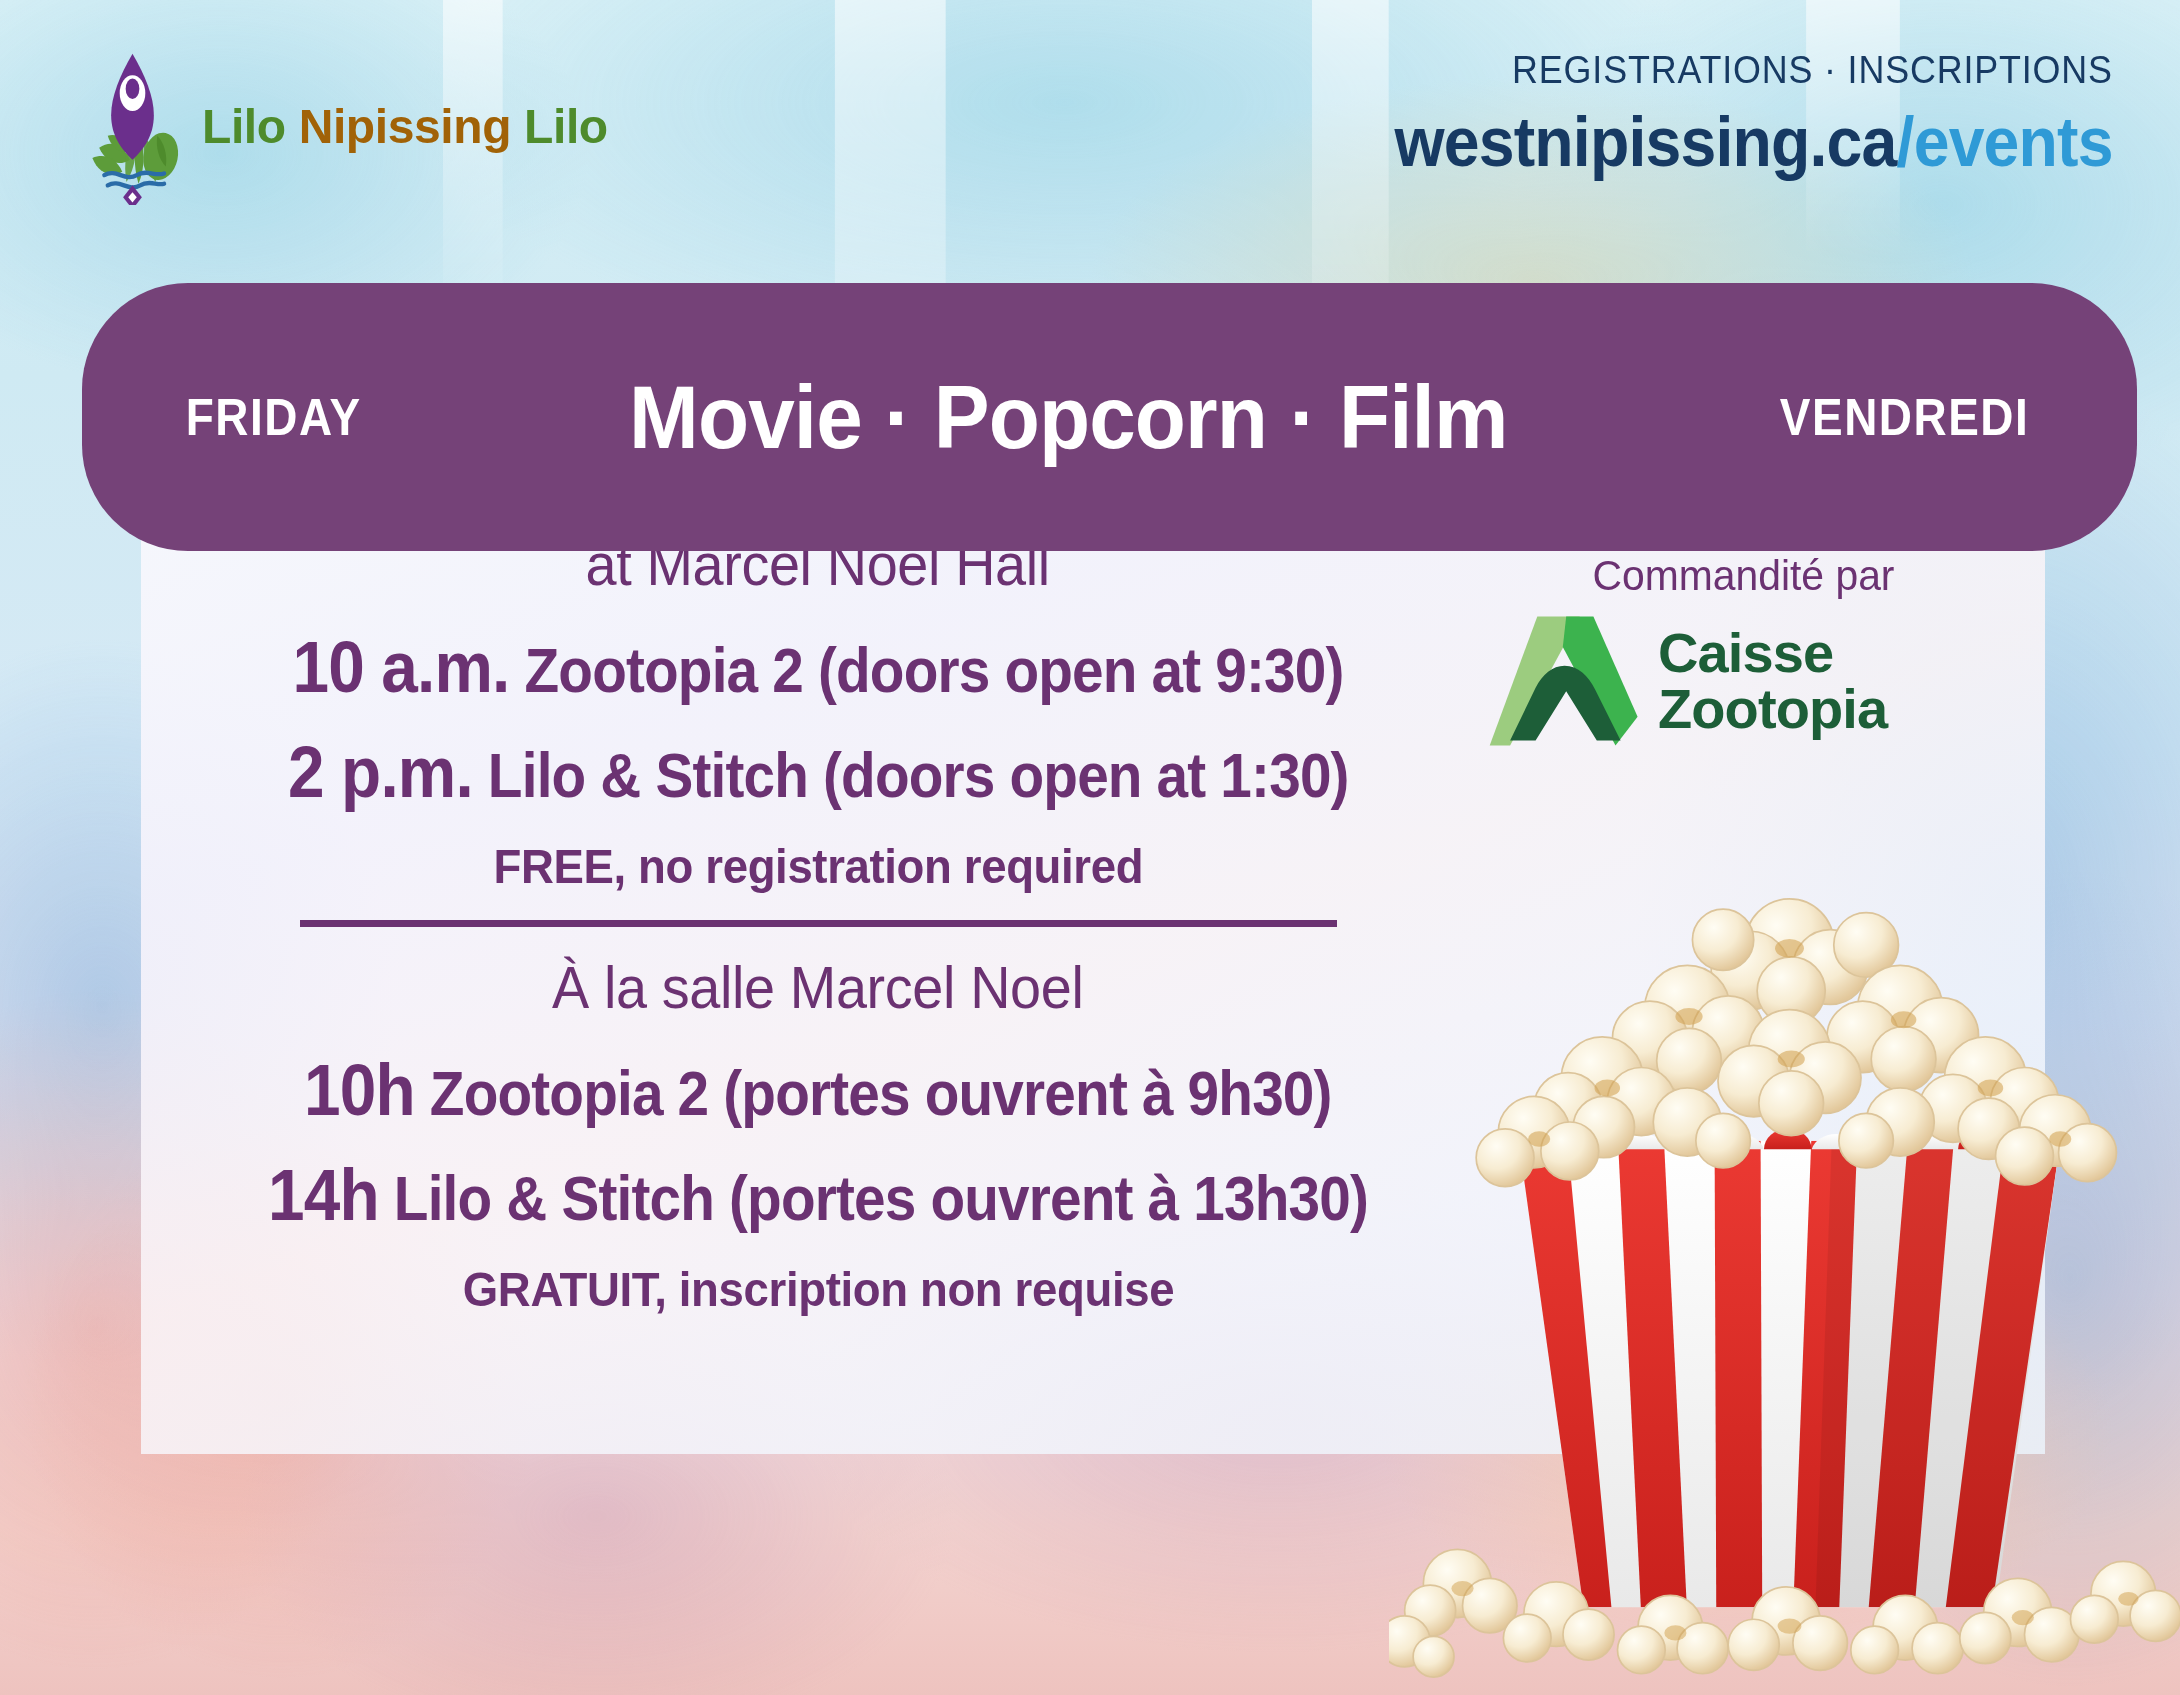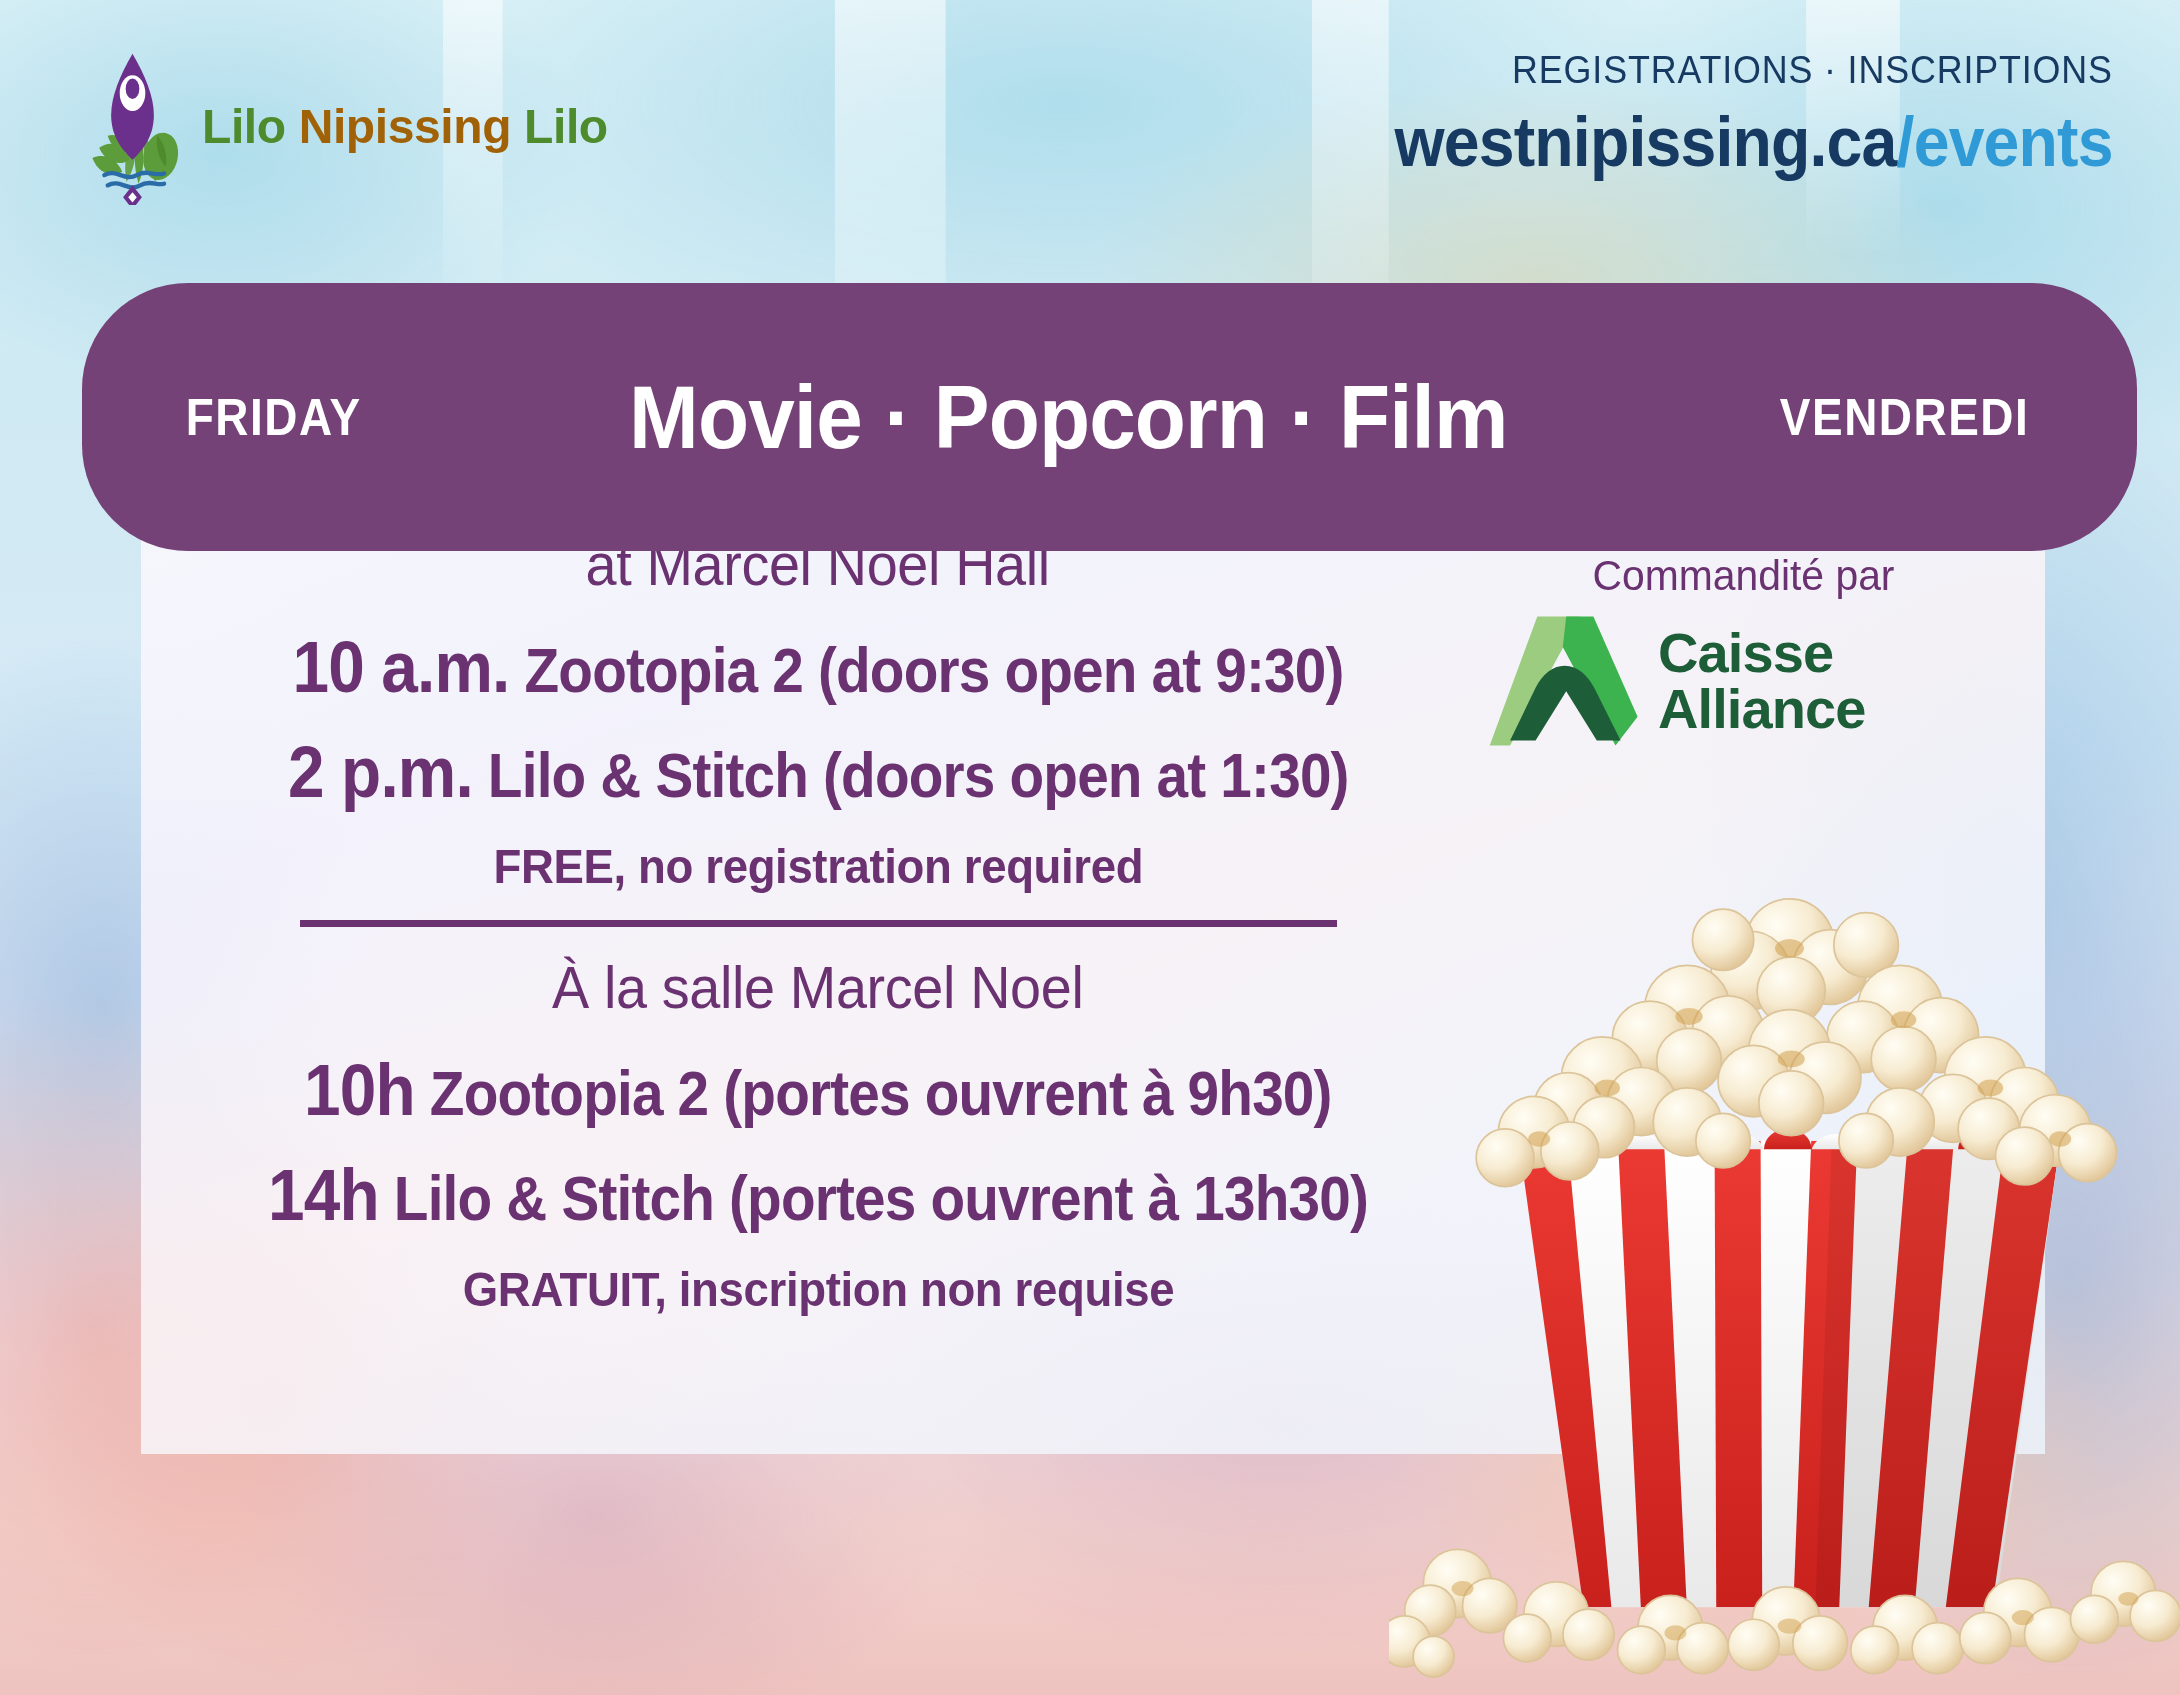--- a/index.html
+++ b/index.html
@@ -239,21 +239,21 @@
       <div class="ca-logo">
         <div class="ca-mark">
           <svg viewBox="0 0 180 160" width="153" height="136">
             <path d="M58 4 L108 4 L26 156 L2 156 Z" fill="#9ccc7f"></path>
             <path d="M92 4 L124 4 L176 122 L150 156 L88 40 Z" fill="#3cb34e"></path>
             <path d="M90 62 C106 62 118 74 126 90 L156 150 L128 150 L92 92 L56 150 L26 150 L56 88 C64 72 76 62 90 62 Z" fill="#1d5e38"></path>
           </svg>
         </div>
         <div class="ca-word">
           <div>Caisse</div>
-          <div>Alliance</div>
+          <div>Zootopia</div>
         </div>
       </div>
     </div>
   </div>
 
   <div class="popcorn">
     <svg viewBox="0 0 940 1010" width="801" height="860">
       <defs>
         <radialGradient id="kern" cx="35%" cy="30%" r="72%">
           <stop offset="0%" stop-color="#fffdf4"></stop>

